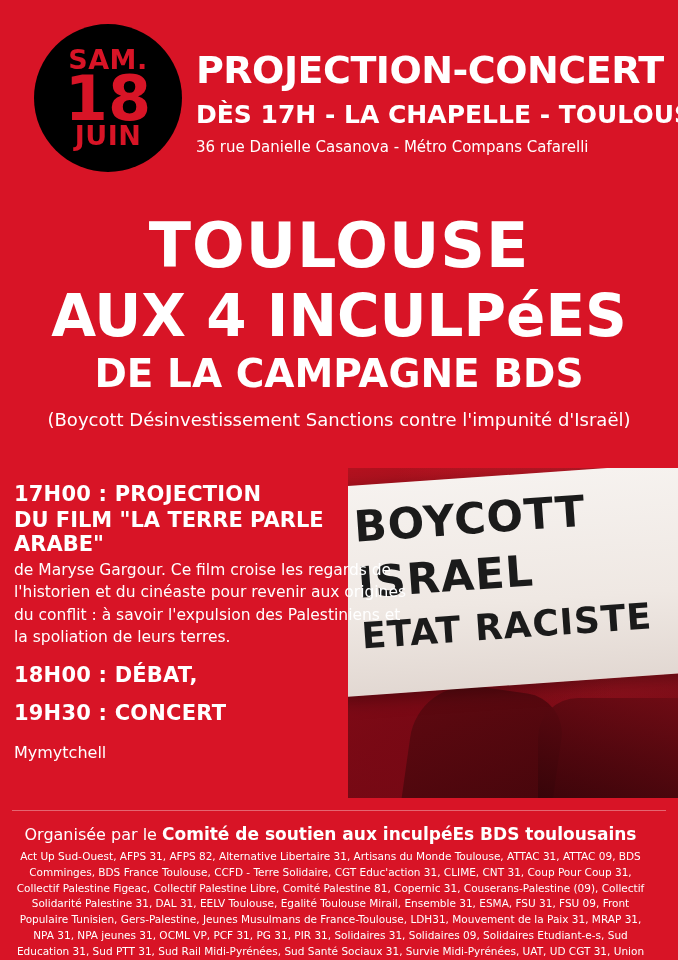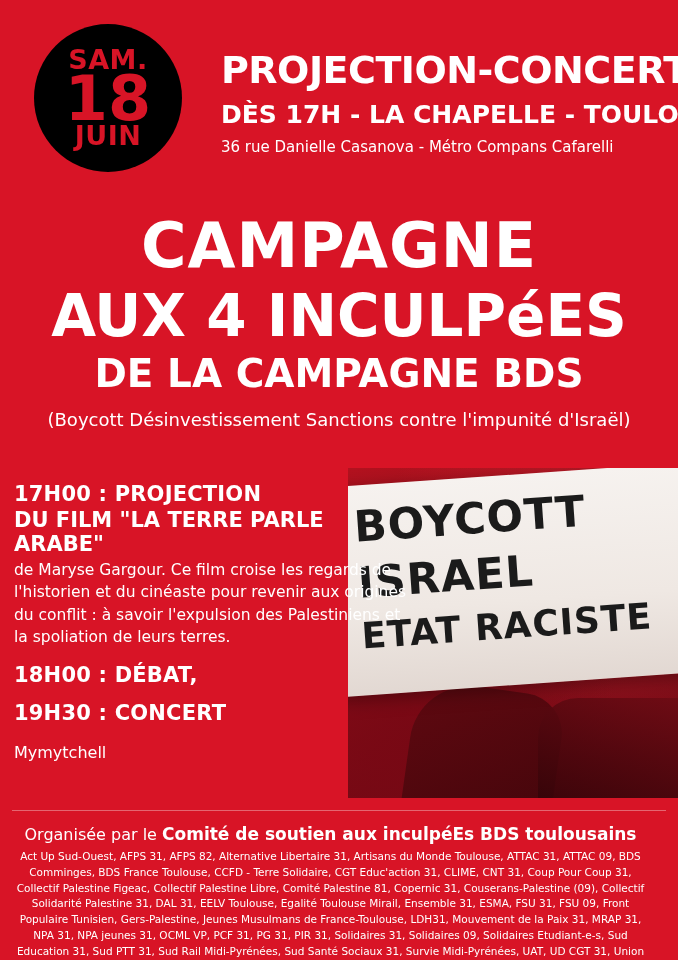--- a/index.html
+++ b/index.html
@@ -59,21 +59,20 @@
     font-size: 27px;
     font-weight: bold;
     letter-spacing: 0.5px;
     font-family: "DejaVu Sans", sans-serif;
   }
   .head-lines {
     position: absolute;
     left: 196px;
     top: 48px;
     right: 20px;
-    margin-left: 25px;
   }
   .head-lines .h1 {
     font-size: 38px;
     font-weight: bold;
     letter-spacing: -0.5px;
     font-family: "DejaVu Sans", sans-serif;
     white-space: nowrap;
   }
   .head-lines .h2 {
     font-size: 25px;
@@ -261,21 +260,21 @@
       <div class="d-month">JUIN</div>
     </div>
     <div class="head-lines">
       <div class="h1">PROJECTION-CONCERT</div>
       <div class="h2">DÈS 17H - LA CHAPELLE - TOULOUSE</div>
       <div class="h3">36 rue Danielle Casanova - Métro Compans Cafarelli</div>
     </div>
   </div>
 
   <div class="title-block">
-    <div class="t1">CAMPAGNE</div>
+    <div class="t1">TOULOUSE</div>
     <div class="t2">AUX 4 INCULPéES</div>
     <div class="t3">DE LA CAMPAGNE BDS</div>
     <div class="t4">(Boycott Désinvestissement Sanctions contre l'impunité d'Israël)</div>
   </div>
 
   <div class="photo">
     <div class="photo-bg"></div>
     <div class="photo-hand"></div>
     <div class="photo-banner">
       <div class="bl bl1">BOYCOTT</div>

